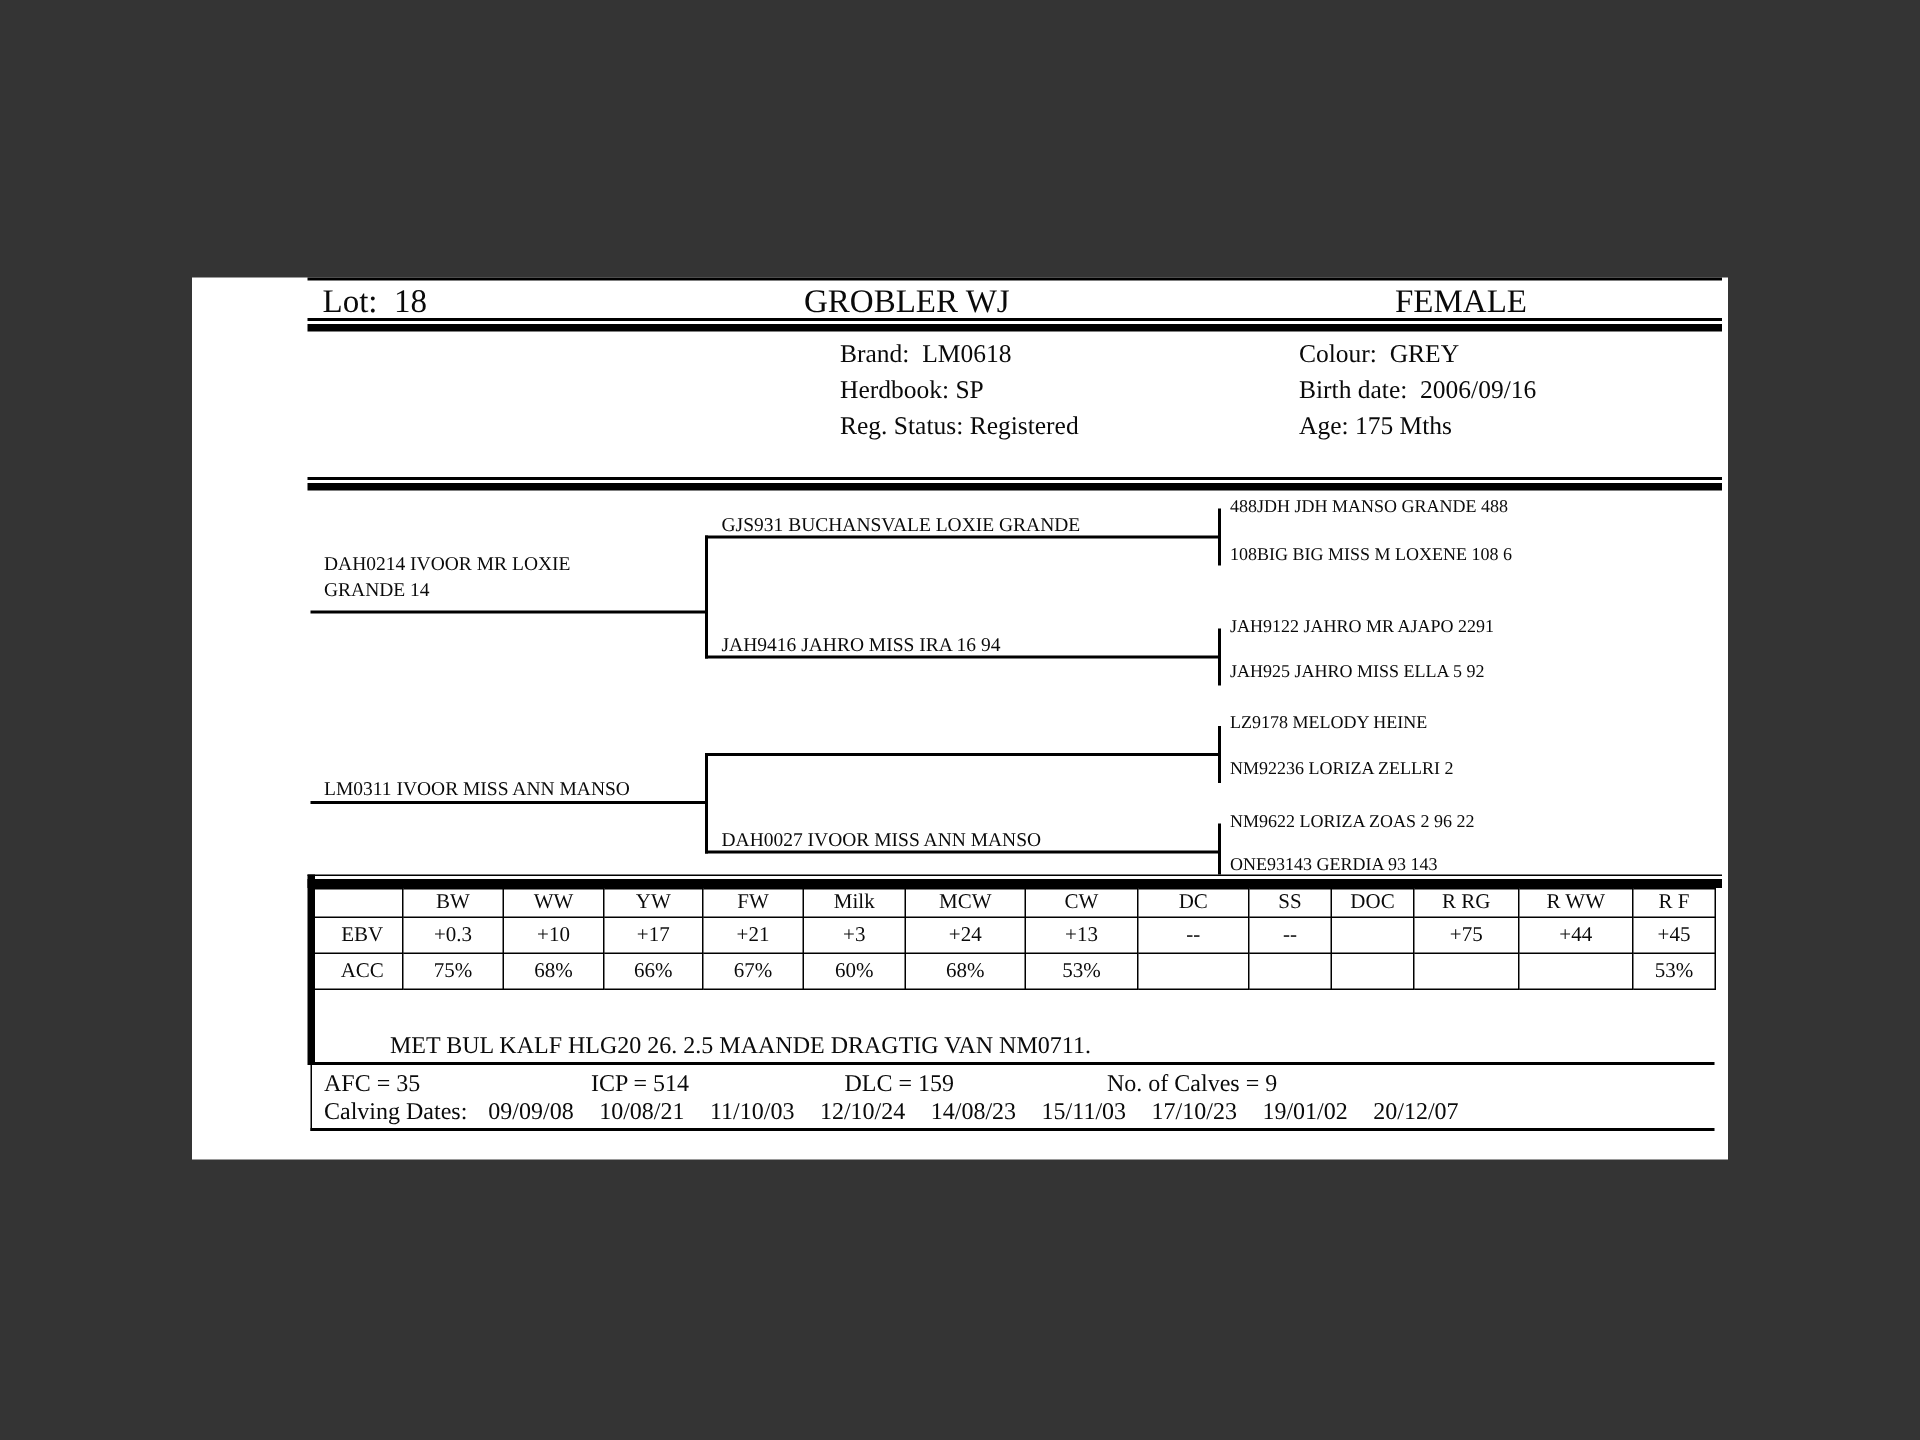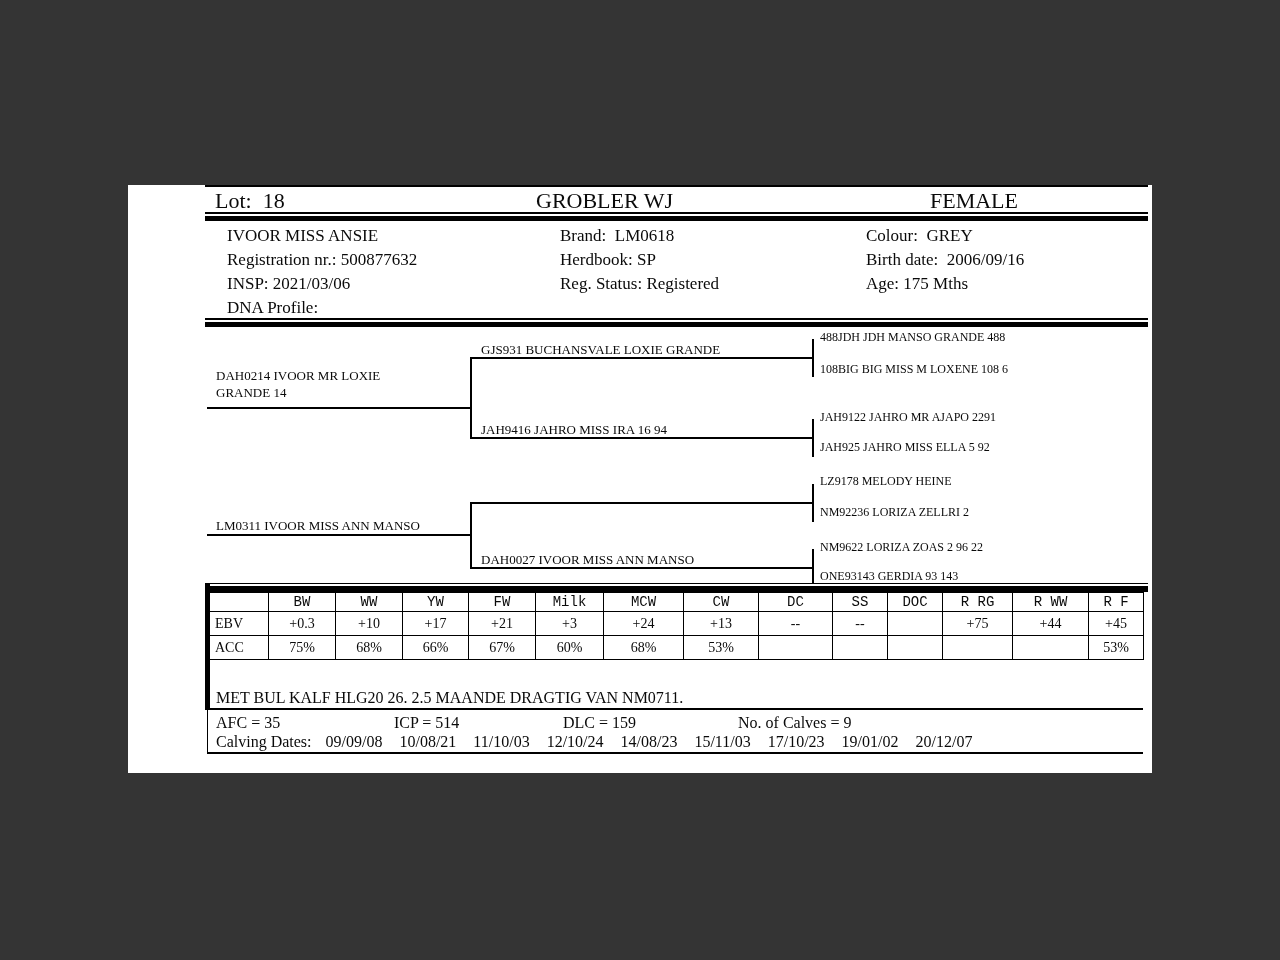--- a/index.html
+++ b/index.html
@@ -48,27 +48,27 @@
   .left-heavy { position:absolute; left:0; top:398px; width:5px; height:127px; background:#000; }
   .left-thin  { position:absolute; left:2px; top:525px; width:1px; height:44px; background:#000; }
   table.ebv {
     position:absolute; top:407px; left:2px; width:936px;
     border-collapse:collapse; table-layout:fixed; font-size:14px;
   }
   table.ebv th, table.ebv td {
     border:1px solid #000; text-align:center; padding:0; overflow:hidden; white-space:pre;
     font-weight:normal;
   }
-  table.ebv tr.hrow { height:19px;font-family:Liberation Mono, monospace; }
+  table.ebv tr.hrow { height:19px; }
   table.ebv tr.drow { height:24px; }
-  table.ebv td.rowlabel { text-align:left; padding-left:7px; }
+  table.ebv td.rowlabel { text-align:center; padding-left:7px; }
 
   
   .note-row { position:absolute; top:503px; left:0; width:943px; height:20px;
-    font-size:16px; line-height:20px; }
+    font-size:16px; line-height:20px;padding-left:44px; }
   .note-row span { margin-left:11px; white-space:pre; }
   .note-underline { top:523px; left:2px; width:936px; }
   .stats-row { position:absolute; top:528px; left:0; width:943px; height:19px;
     font-size:16px; line-height:19px; }
   .stats-row span { position:absolute; white-space:pre; }
   .stat-afc { left:11px; } .stat-icp { left:189px; } .stat-dlc { left:358px; } .stat-calves { left:533px; }
   .calving-row { position:absolute; top:547px; left:11px; width:930px; height:20px;
     font-size:16px; line-height:20px; }
   .calving-row .lbl { margin-right:10px; }
   .calving-row .date { margin-right:13px; white-space:pre; }
@@ -83,26 +83,20 @@
     <div class="rule-top"></div>
 
     <div class="hdr">
       <span class="hdr-lot">Lot:  18</span>
       <span class="hdr-owner">GROBLER WJ</span>
       <span class="hdr-sex">FEMALE</span>
     </div>
     <div class="rule-double" style="top:27px"></div>
 
     <div class="info">
-      <div class="col col-1">
-        <div>IVOOR MISS ANSIE</div>
-        <div>Registration nr.: 500877632</div>
-        <div>INSP: 2021/03/06</div>
-        <div>DNA Profile:</div>
-      </div>
       <div class="col col-2">
         <div>Brand:  LM0618</div>
         <div>Herdbook: SP</div>
         <div>Reg. Status: Registered</div>
       </div>
       <div class="col col-3">
         <div>Colour:  GREY</div>
         <div>Birth date:  2006/09/16</div>
         <div>Age: 175 Mths</div>
       </div>

